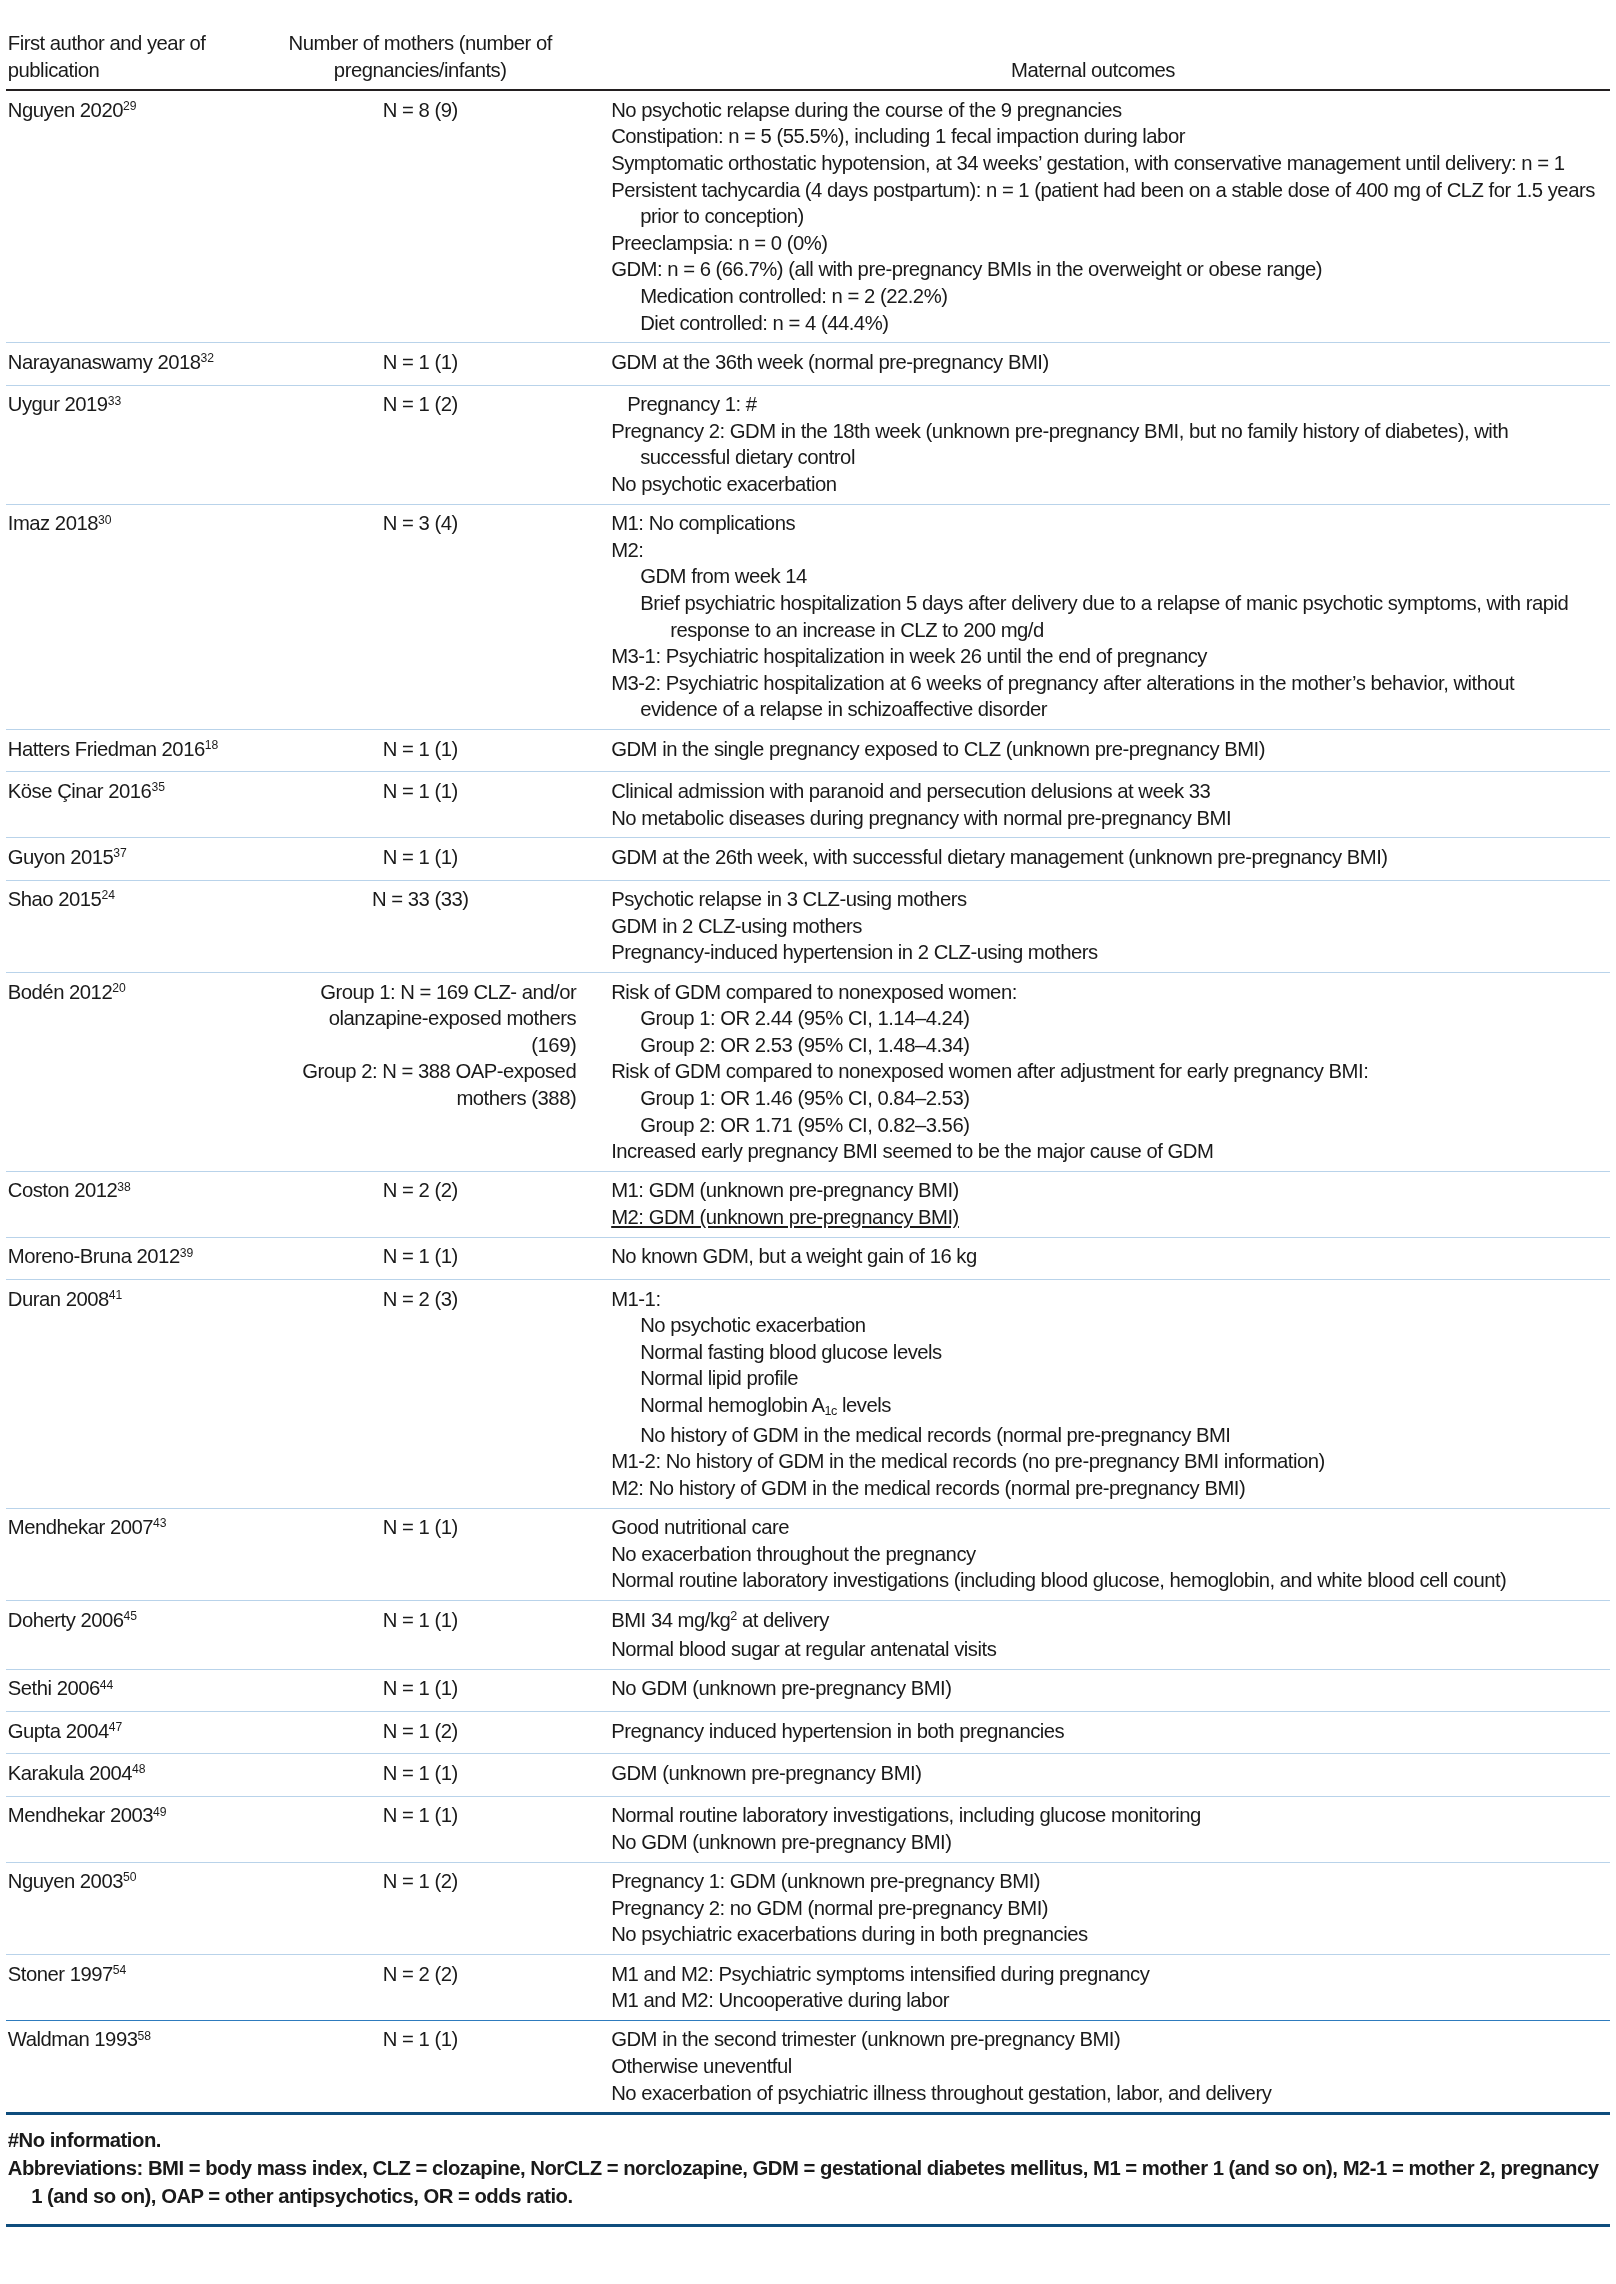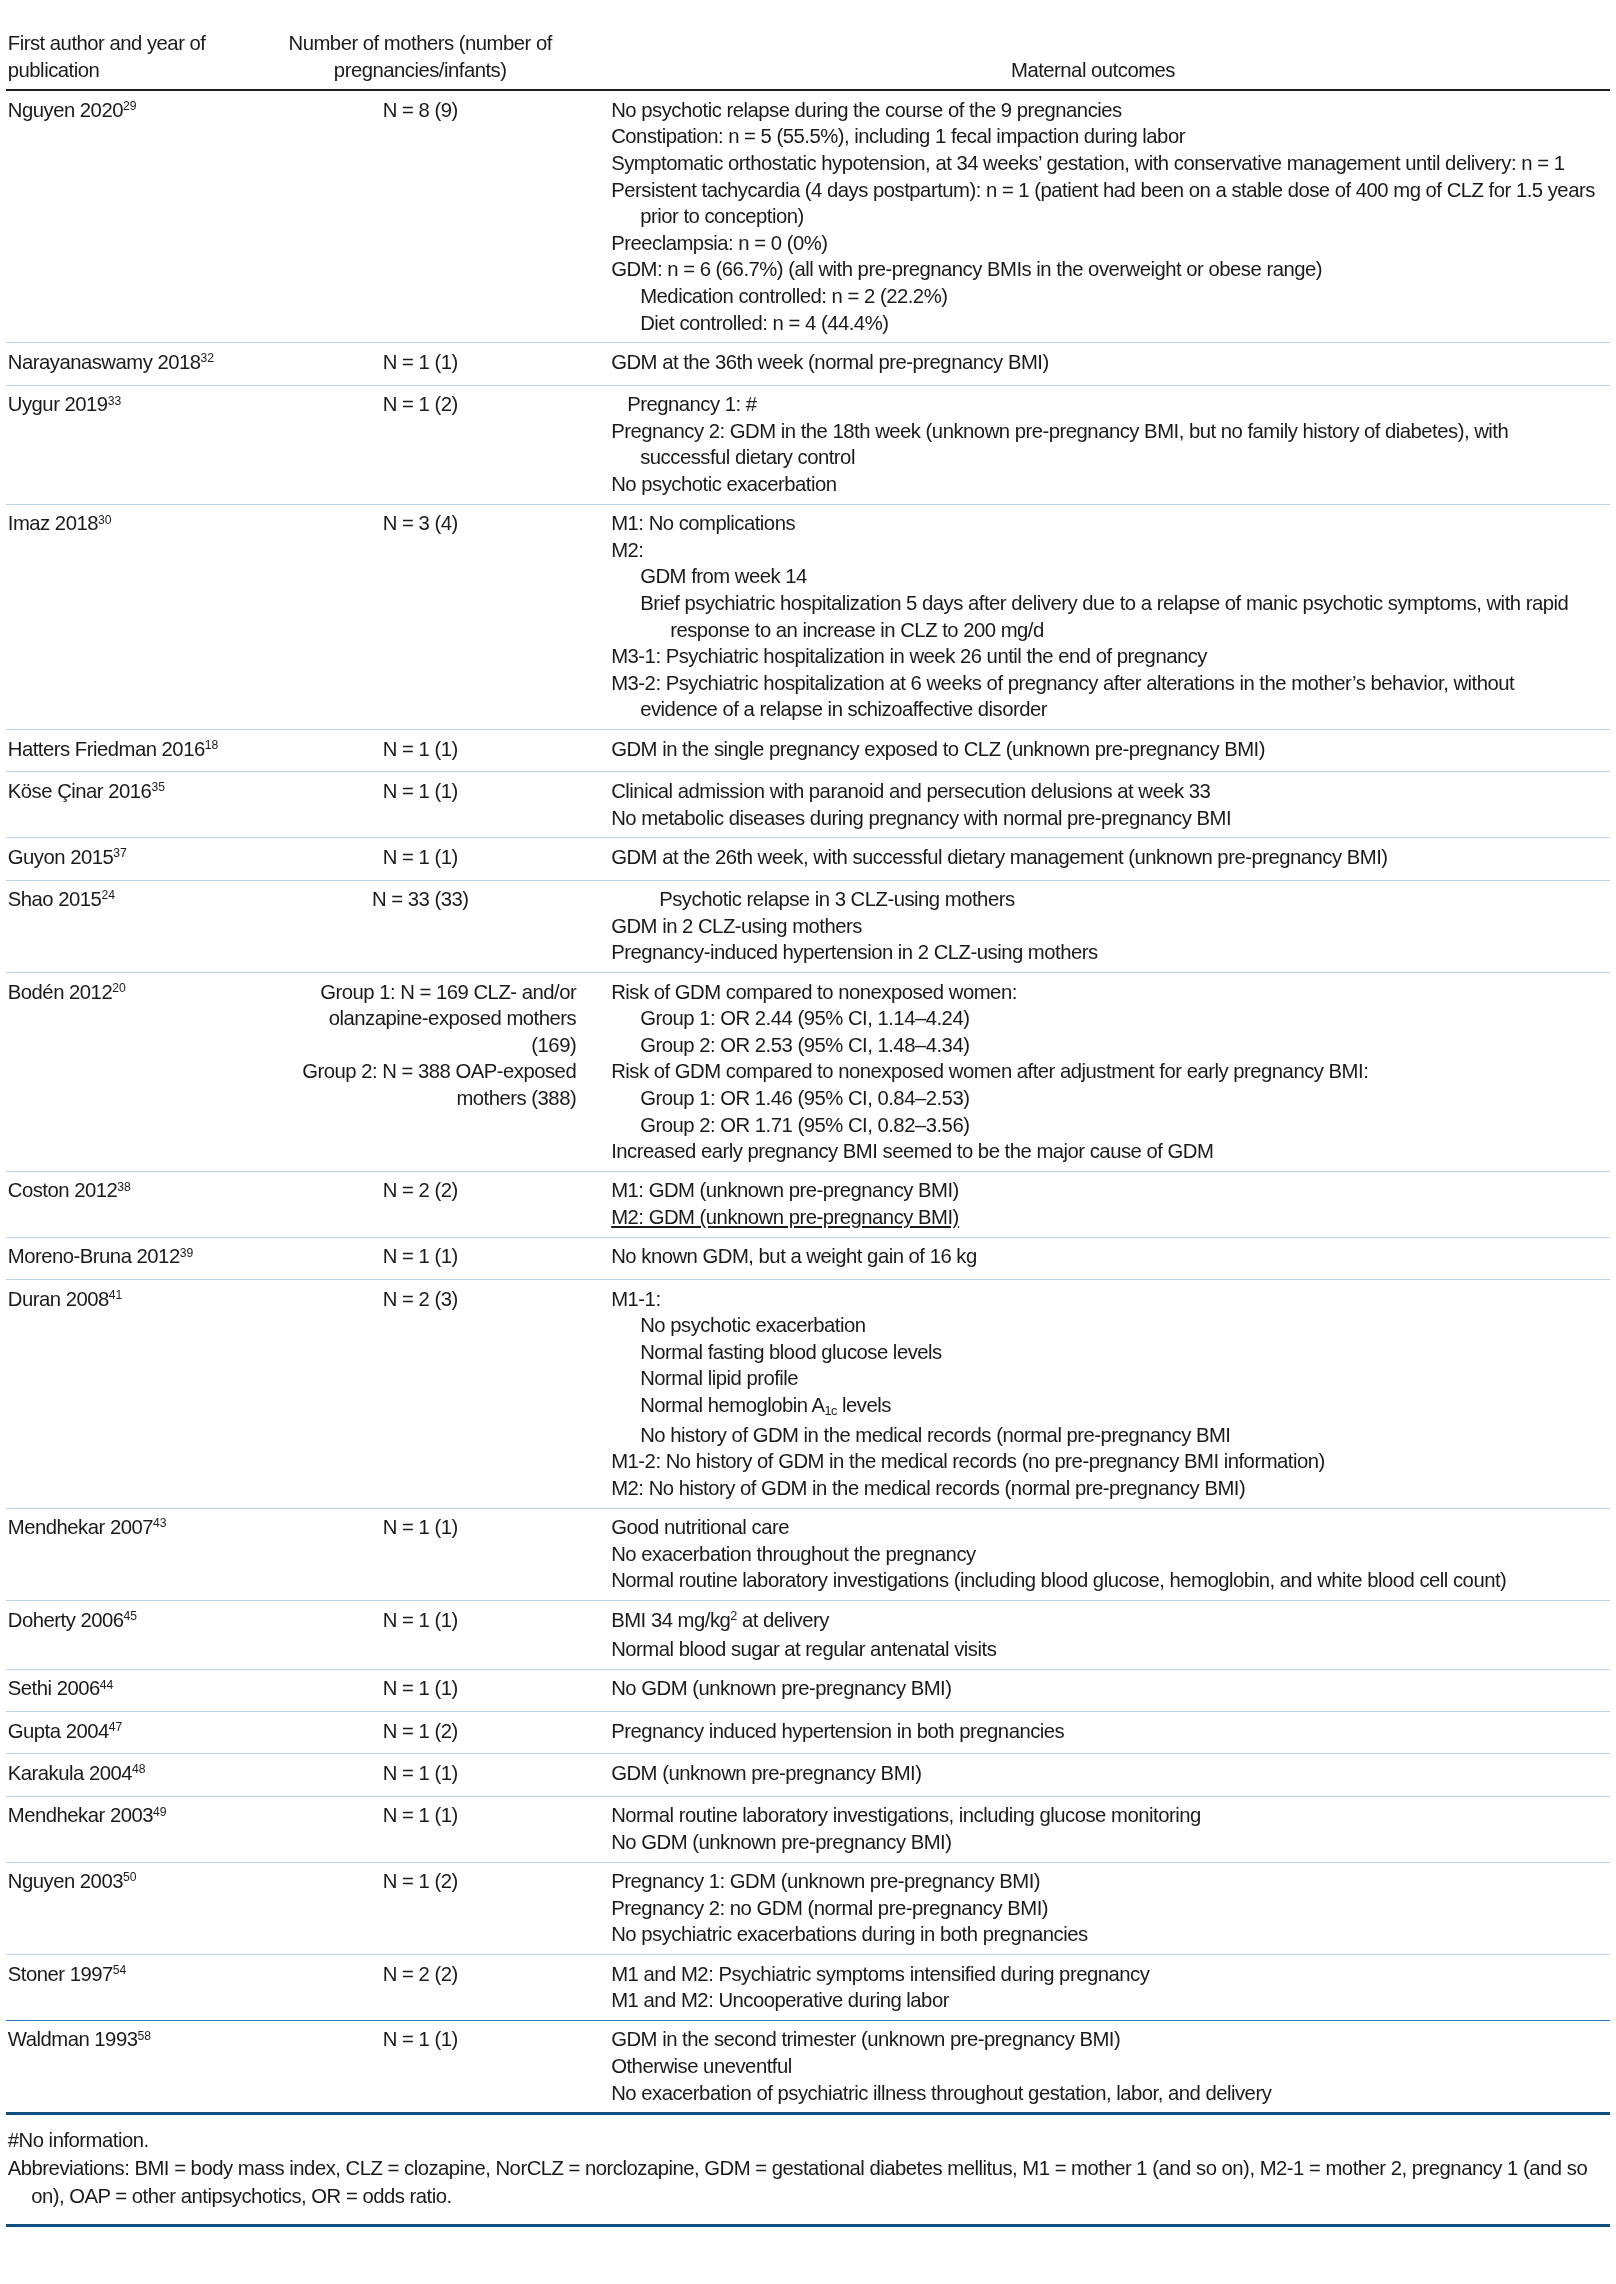--- a/index.html
+++ b/index.html
@@ -55,20 +55,21 @@
   .sup{font-size:62%;position:relative;top:-0.5em;}
   .sub{font-size:62%;position:relative;top:0.28em;}
   .footnotes{
     margin-top:0;
     border-top:3.9px solid #0e4d7d;
     border-bottom:3.9px solid #0e4d7d;
     padding:11px 1.6px 14px 1.6px;
     font-size:20.3px;
     letter-spacing:-0.5px;
     line-height:28px;
+    font-weight:bold;
   }
   .abbrev{padding-left:23.4px;text-indent:-23.4px;max-width:1586px;}
 </style>
 </head>
 <body>
 
 <div class="page">
 
 
   <div class="table">
@@ -161,21 +162,21 @@
           <div class="c3">
             <div class="line" style="padding-left: 30px;">GDM at the 26th week, with successful dietary management (unknown pre-pregnancy BMI)</div>
           </div>
         </div>
         <div class="row">
           <div class="c1"><span>Shao 2015</span><span class="ref">24</span></div>
           <div class="c2">
             <div class="line" style="padding-left: 0px;">N = 33 (33)</div>
           </div>
           <div class="c3">
-            <div class="line" style="padding-left: 30px; margin-left: 48px;">Psychotic relapse in 3 CLZ-using mothers</div>
+            <div class="line" style="padding-left: 30px;">Psychotic relapse in 3 CLZ-using mothers</div>
             <div class="line" style="padding-left: 30px;">GDM in 2 CLZ-using mothers</div>
             <div class="line" style="padding-left: 30px;">Pregnancy-induced hypertension in 2 CLZ-using mothers</div>
           </div>
         </div>
         <div class="row">
           <div class="c1"><span>Bodén 2012</span><span class="ref">20</span></div>
           <div class="c2 left">
             <div class="line" style="padding-left: 35px;">Group 1: N = 169 CLZ- and/or</div>
             <div class="line" style="padding-left: 65px;">olanzapine-exposed mothers (169)</div>
             <div class="line" style="padding-left: 35px;">Group 2: N = 388 OAP-exposed</div>

